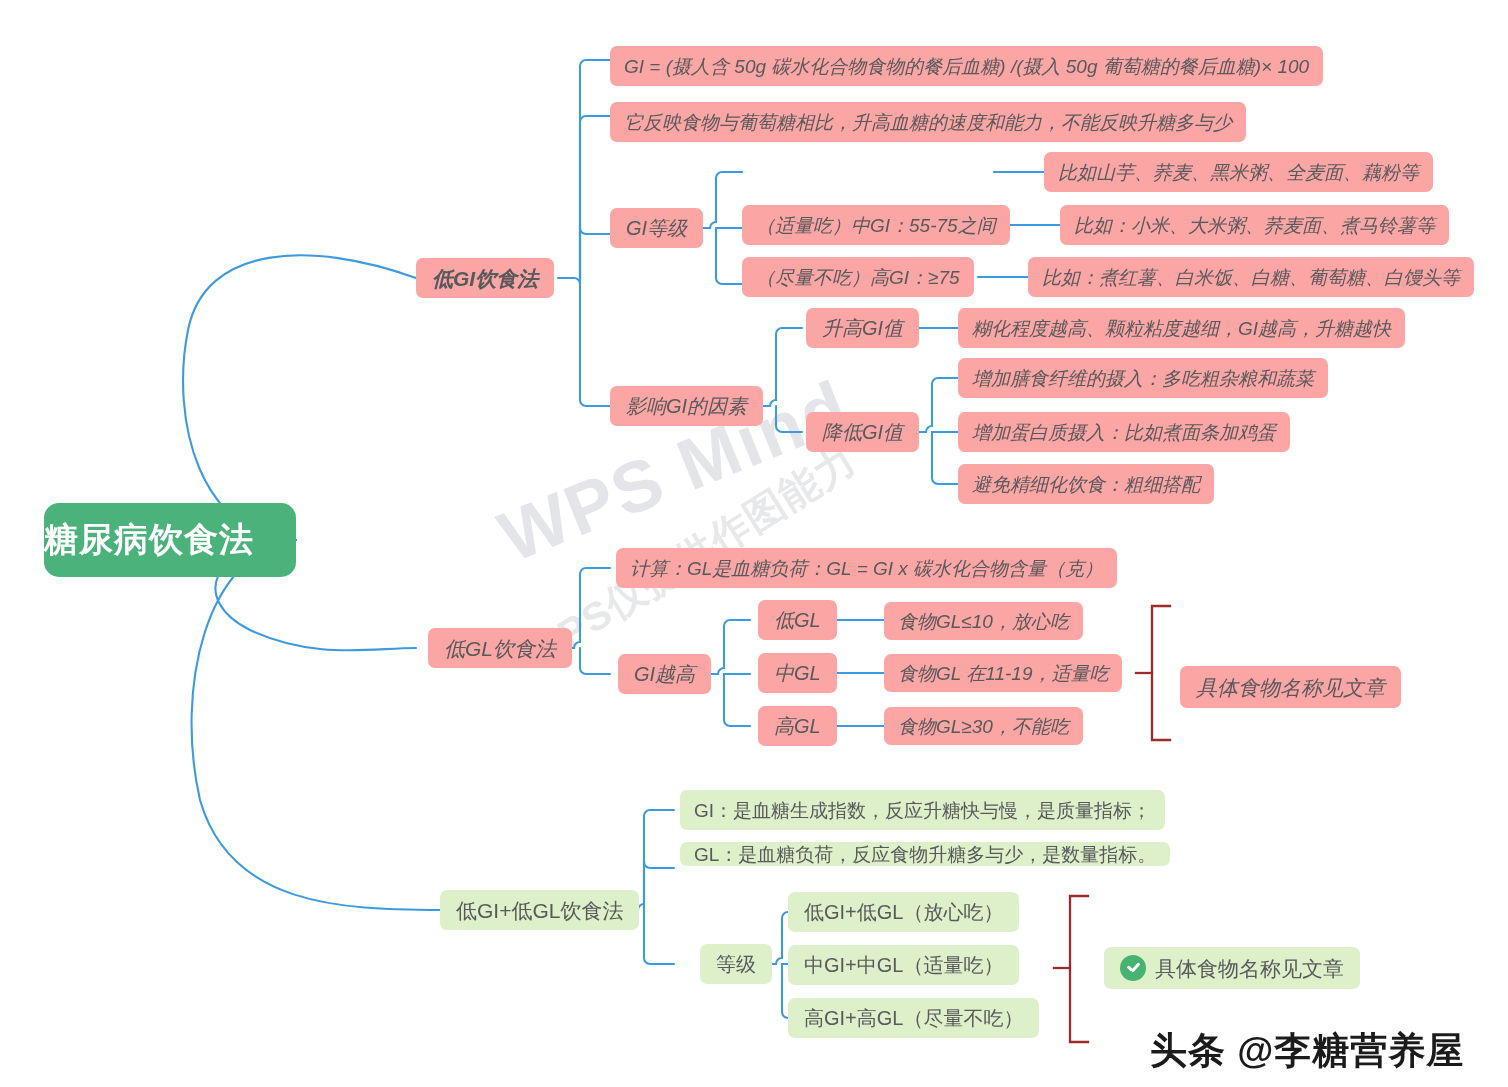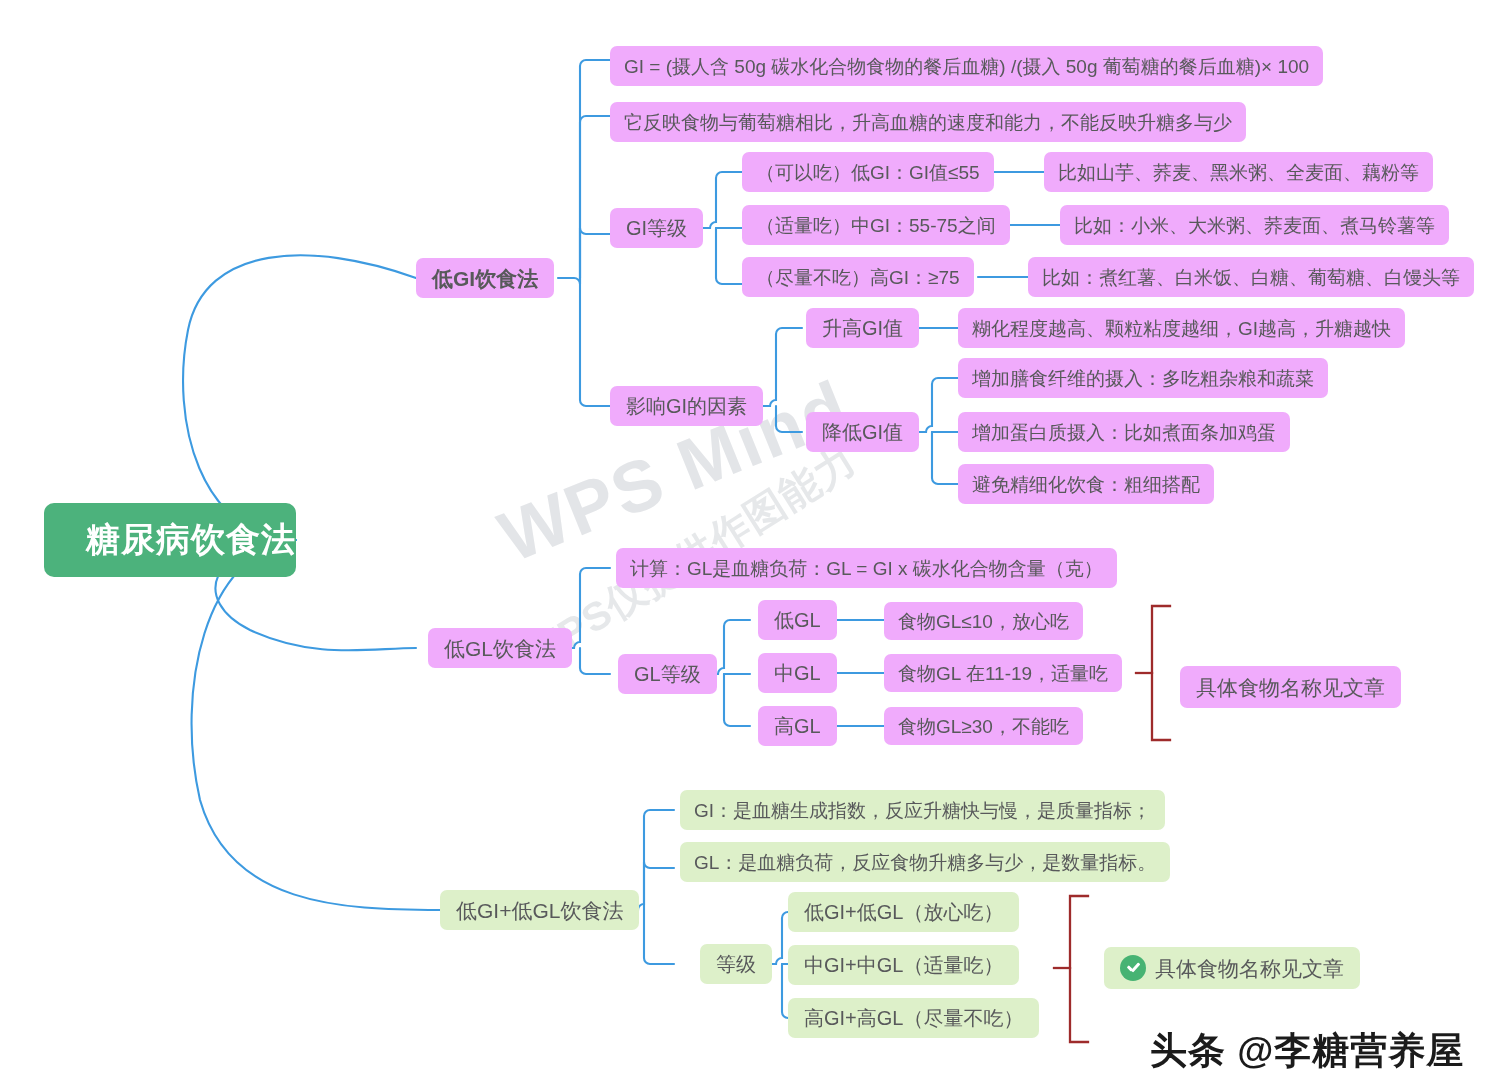--- a/index.html
+++ b/index.html
@@ -21,28 +21,28 @@
   .wm { position:absolute; color:#e3e5e8; font-weight:bold; user-select:none;
         white-space:nowrap; pointer-events:none; }
   .wm-main { left:490px; top:430px; font-size:72px; transform:rotate(-22deg);
              letter-spacing:2px; }
   .wm-sub  { left:500px; top:530px; font-size:40px; transform:rotate(-32deg);
              color:#e6e8ea; letter-spacing:1px; }
 
   
   .node { position:absolute; display:flex; align-items:center;
           border-radius:7px; color:#58595b; white-space:nowrap; }
-  .blue  { background:#f0abfc; }
+  .blue  { background:#fca5a5;font-style:italic; }
   .green { background:#ddf0c9; }
   .node-t { line-height:1; }
 
   
   .root { position:absolute; left:44px; top:503px; width:252px; height:74px;
-          background:#4cb27c; border-radius:10px; display:flex;
-          align-items:center; justify-content:flex-end; }
+          background:#4cb27c; border-radius:15px; display:flex;
+          align-items:center; justify-content:flex-start; }
   .root span { color:#ffffff; font-size:34px; font-weight:bold; letter-spacing:1px; }
 
   
   .s22 { font-size:21px; }
   .s20 { font-size:20px; }
   .s19 { font-size:19px; }
   .b   { font-weight:bold; }
 
   
   .chk { width:26px; height:26px; border-radius:50%; background:#47b373;
@@ -134,23 +134,20 @@
   </div>
 
   <div class="node blue" style="left:610px; top:102px; height:40px; padding:0 14px;">
     <span class="node-t s19">它反映食物与葡萄糖相比，升高血糖的速度和能力，不能反映升糖多与少</span>
   </div>
 
   <div class="node blue" style="left:610px; top:208px; height:40px; padding:0 16px;">
     <span class="node-t s20">GI等级</span>
   </div>
 
-  <div class="node blue" style="left:742px; top:152px; height:40px; padding:0 14px;">
-    <span class="node-t s19">（可以吃）低GI：GI值≤55</span>
-  </div>
   <div class="node blue" style="left:742px; top:205px; height:40px; padding:0 14px;">
     <span class="node-t s19">（适量吃）中GI：55-75之间</span>
   </div>
   <div class="node blue" style="left:742px; top:257px; height:40px; padding:0 14px;">
     <span class="node-t s19">（尽量不吃）高GI：≥75</span>
   </div>
 
   <div class="node blue" style="left:1044px; top:152px; height:40px; padding:0 14px;">
     <span class="node-t s19">比如山芋、荞麦、黑米粥、全麦面、藕粉等</span>
   </div>
@@ -187,21 +184,21 @@
 
   <div class="node blue" style="left:428px; top:628px; height:40px; padding:0 16px;">
     <span class="node-t s22">低GL饮食法</span>
   </div>
 
   <div class="node blue" style="left:616px; top:548px; height:40px; padding:0 14px;">
     <span class="node-t s19">计算：GL是血糖负荷：GL = GI x 碳水化合物含量（克）</span>
   </div>
 
   <div class="node blue" style="left:618px; top:654px; height:40px; padding:0 16px;">
-    <span class="node-t s20">GL等级</span>
+    <span class="node-t s20">GI越高</span>
   </div>
 
   <div class="node blue" style="left:758px; top:600px; height:40px; padding:0 16px;">
     <span class="node-t s20">低GL</span>
   </div>
   <div class="node blue" style="left:758px; top:653px; height:40px; padding:0 16px;">
     <span class="node-t s20">中GL</span>
   </div>
   <div class="node blue" style="left:758px; top:706px; height:40px; padding:0 16px;">
     <span class="node-t s20">高GL</span>
@@ -221,21 +218,21 @@
     <span class="node-t s22">具体食物名称见文章</span>
   </div>
 
   <div class="node green" style="left:440px; top:890px; height:40px; padding:0 16px;">
     <span class="node-t s22">低GI+低GL饮食法</span>
   </div>
 
   <div class="node green" style="left:680px; top:790px; height:40px; padding:0 14px;">
     <span class="node-t s19">GI：是血糖生成指数，反应升糖快与慢，是质量指标；</span>
   </div>
-  <div class="node green" style="left:680px; top:842px; height:40px; padding:0 14px;">
+  <div class="node green" style="left:680px; top:842px; height:24px; padding:0 14px;">
     <span class="node-t s19">GL：是血糖负荷，反应食物升糖多与少，是数量指标。</span>
   </div>
 
   <div class="node green" style="left:700px; top:944px; height:40px; padding:0 16px;">
     <span class="node-t s20">等级</span>
   </div>
 
   <div class="node green" style="left:788px; top:892px; height:40px; padding:0 16px;">
     <span class="node-t s20">低GI+低GL（放心吃）</span>
   </div>

